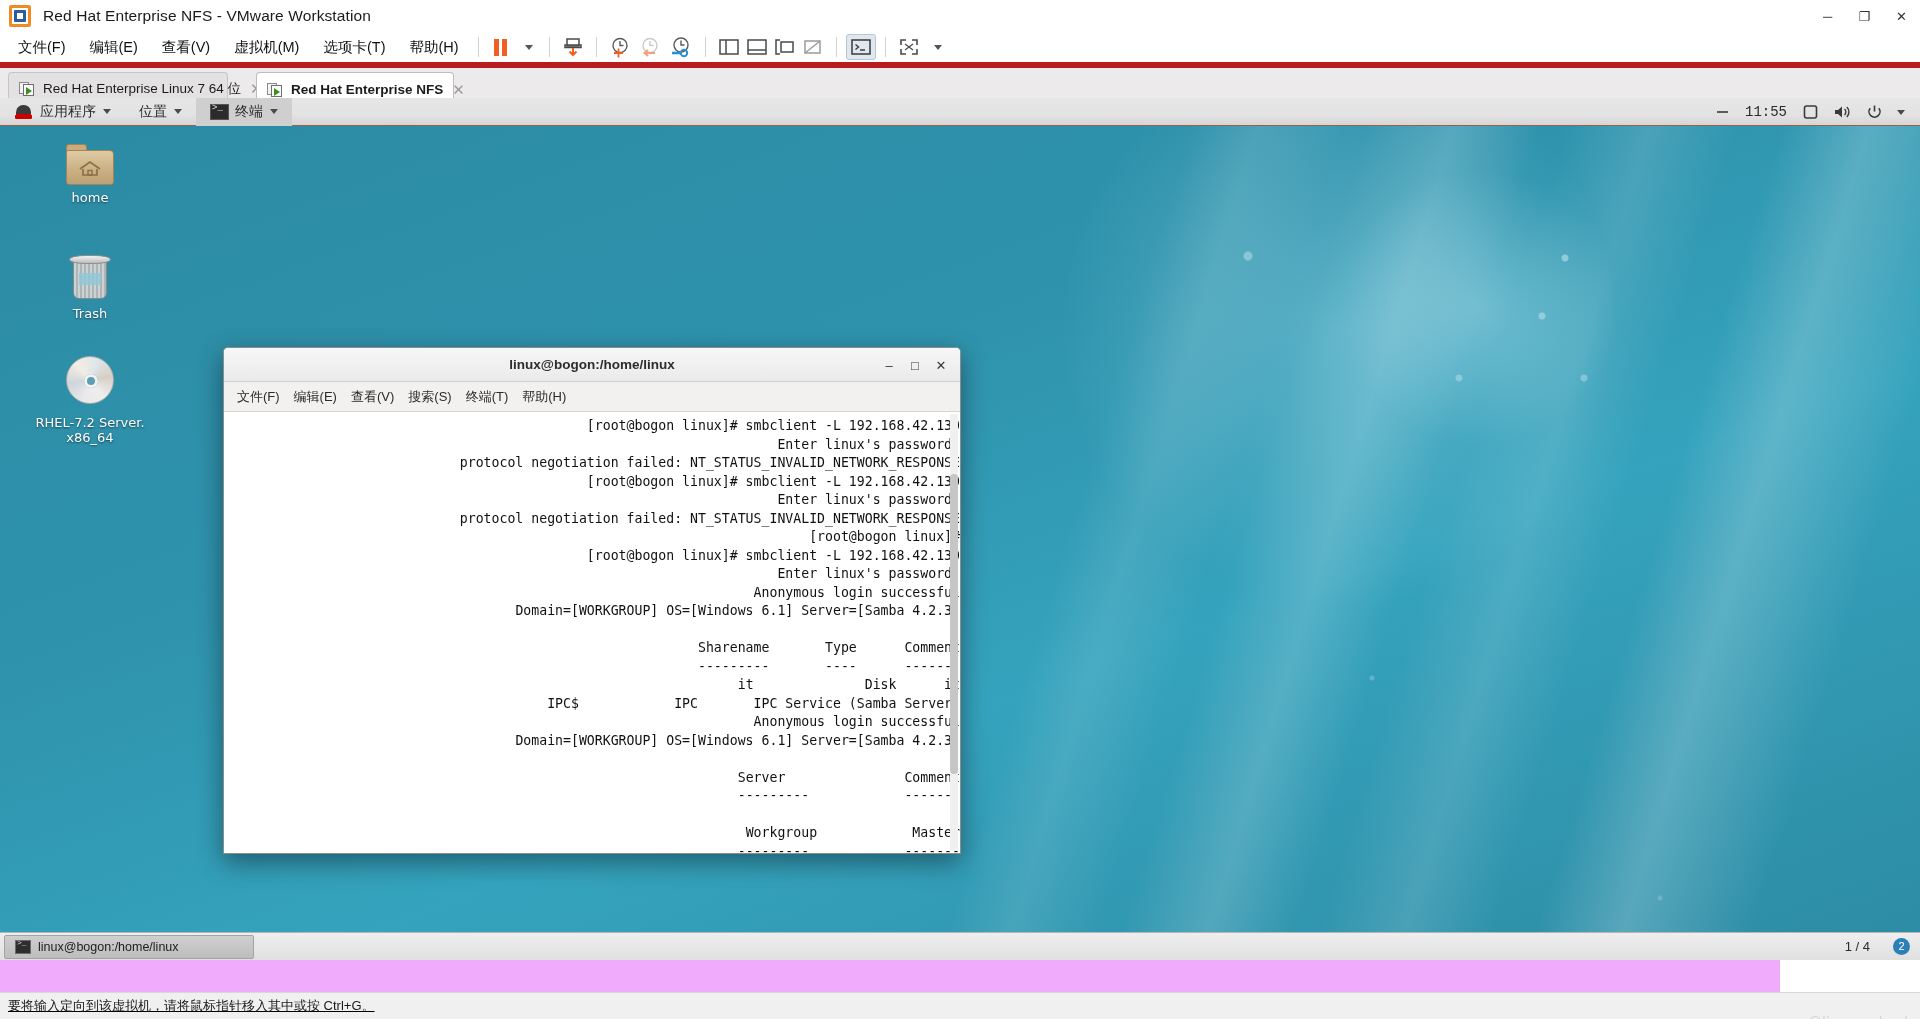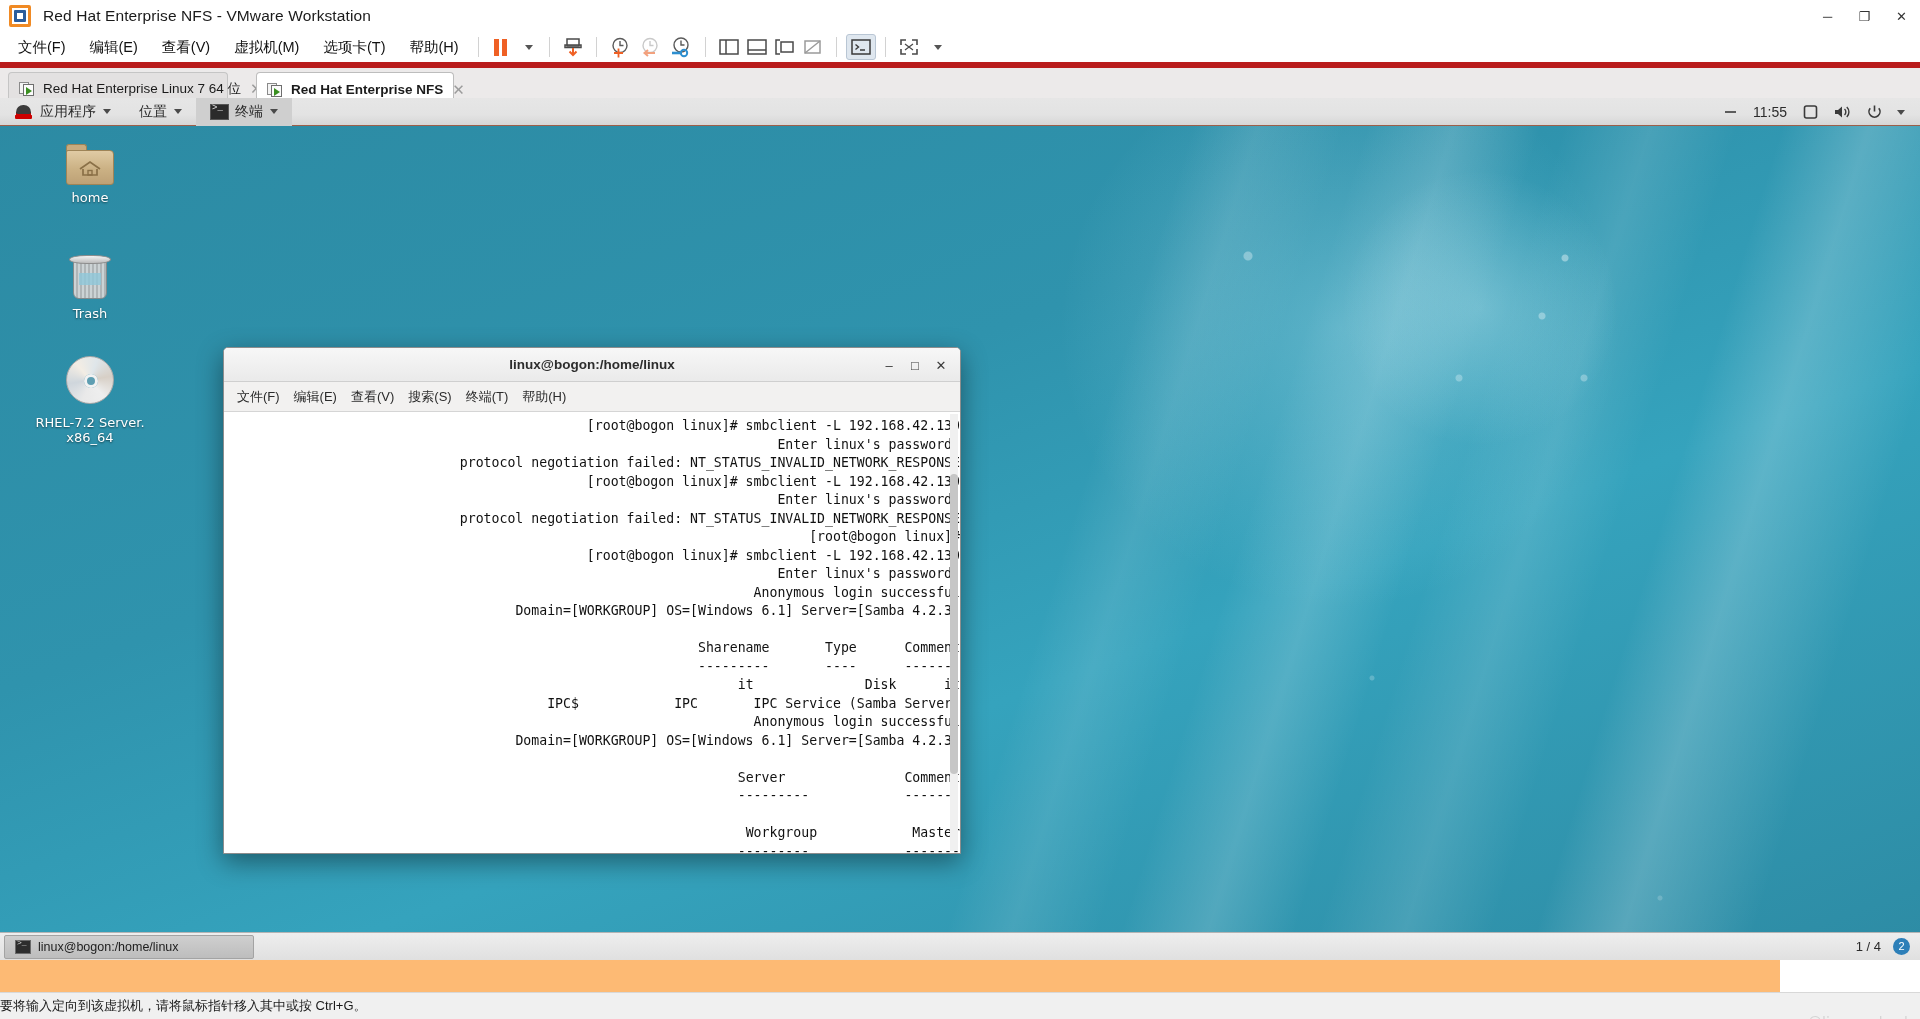--- a/index.html
+++ b/index.html
@@ -2,21 +2,21 @@
 <html><head>
 <meta charset="utf-8">
 <style>
   * { box-sizing: border-box; margin:0; padding:0; }
   html, body {
     width: 1920px; height: 1019px;
     overflow: hidden;
     font-family: "Liberation Sans", sans-serif;
     background: #ffffff;
   }
-  #app { position: relative; width:1780px; height:1019px; background:#fdba74; }
+  #app { position: relative; width:1780px; height:1019px; background:#f0abfc; }
 
   
   .vm-titlebar {
     position:absolute; left:0; top:0; width:1920px; height:32px;
     background:#ffffff; display:flex; align-items:center;
   }
   .vm-logo { width:22px; height:22px; margin-left:9px; position:relative; flex:0 0 auto;}
   .vm-logo .outer { position:absolute; inset:0; border:3px solid #f08a24; border-radius:2px;}
   .vm-logo .inner { position:absolute; left:5px; top:5px; width:12px; height:12px; border:3px solid #2b5c9b; border-radius:1px;}
   .vm-title { margin-left:12px; font-size:15.5px; color:#1a1a1a; letter-spacing:.1px; }
@@ -99,21 +99,21 @@
               border-top:5px solid #4a4a4a; margin-left:7px; }
   .rh-logo { width:19px; height:14px; margin-right:7px;
              background:radial-gradient(ellipse at 50% 85%, #cc0000 0 60%, rgba(0,0,0,0) 61%);
              position:relative;}
   .rh-logo:before { content:""; position:absolute; left:2px; top:0px; width:15px; height:9px;
                     background:#3b3b3b; border-radius:8px 8px 2px 2px; }
   .term-ico { width:19px; height:16px; margin-right:6px; background:#2b2b2b; border:1px solid #555;
               position:relative; }
   .term-ico:after { content:">_"; position:absolute; left:1px; top:-2px; color:#e8e8e8; font-size:9px;
                     font-family:"Liberation Mono", monospace; }
-  .gp-right { position:absolute; right:0; top:0; height:28px; display:flex; align-items:center; padding-right:8px;}
+  .gp-right { position:absolute; right:0; top:0; height:28px; display:flex; align-items:center; padding-right:8px;font-family:Liberation Mono, monospace;}
   .gp-clock { font-size:14px; color:#2b2b2b; padding:0 8px; }
   .gp-ico { padding:0 7px; display:flex; align-items:center; }
 
   
   .dicon { position:absolute; width:116px; text-align:center; }
   .dicon .lbl { font-size:13px; color:#fff; margin-top:5px; line-height:15px;
                 text-shadow:0 1px 2px rgba(0,0,0,.55); font-family:"DejaVu Sans", sans-serif;}
   .folder { width:48px;height:41px; margin:0 auto; position:relative; }
   .folder .tab { position:absolute; left:0;top:0; width:21px;height:7px; background:#c9ab7e;
                  border-radius:3px 3px 0 0; border:1px solid #9e8457; border-bottom:none;}
@@ -170,30 +170,31 @@
     background:linear-gradient(180deg,#eeeeee 0%,#e0e0e0 100%);
     border-top:1px solid #b4b4b4; display:flex; align-items:center;
   }
   .win-btn { height:24px; margin-left:4px; display:flex; align-items:center; padding:0 10px;
              background:linear-gradient(180deg,#cfcfcf,#bdbdbd); border:1px solid #a3a3a3;
              border-radius:2px; font-size:12.5px; color:#1d1d1d; min-width:250px; }
   .win-btn .ic { width:16px;height:14px;margin-right:7px; background:#2d2d2d; border:1px solid #6b6b6b;
                  position:relative;}
   .win-btn .ic:after { content:">_"; position:absolute; left:1px; top:-3px; font-size:8px; color:#ddd;
                        font-family:"Liberation Mono",monospace;}
-  .gb-right { position:absolute; right:0; bottom:0; height:28px; display:flex; align-items:center; padding-right:10px; gap:12px;}
+  .gb-right { position:absolute; right:0; bottom:0; height:28px; display:flex; align-items:center; padding-right:10px; gap:23px;}
   .gb-page { font-size:13px; color:#2b2b2b; }
   .gb-badge { width:17px; height:17px; border-radius:50%; background:#2d7fb8; color:#fff; font-size:11px;
               display:flex; align-items:center; justify-content:center;}
 
   
   .vm-status {
     position:absolute; left:0; bottom:0; width:1920px; height:27px;
-    background:#f0f0f0; display:flex; align-items:center; 
+    background:#f0f0f0; display:flex; align-items:center; padding-left:8px;
     border-top:1px solid #d8d8d8;
+    text-decoration:underline;
   }
   .vm-status .txt { font-size:13px; color:#1a1a1a; }
   .vm-status-right { position:absolute; right:8px; display:flex; align-items:center; gap:8px; }
   .wm-mark { font-size:14px; color:#d4d4d4; font-family:"DejaVu Sans", sans-serif;margin-top:32px; }
 </style>
 </head>
 <body>
 
 <div id="app">
 

